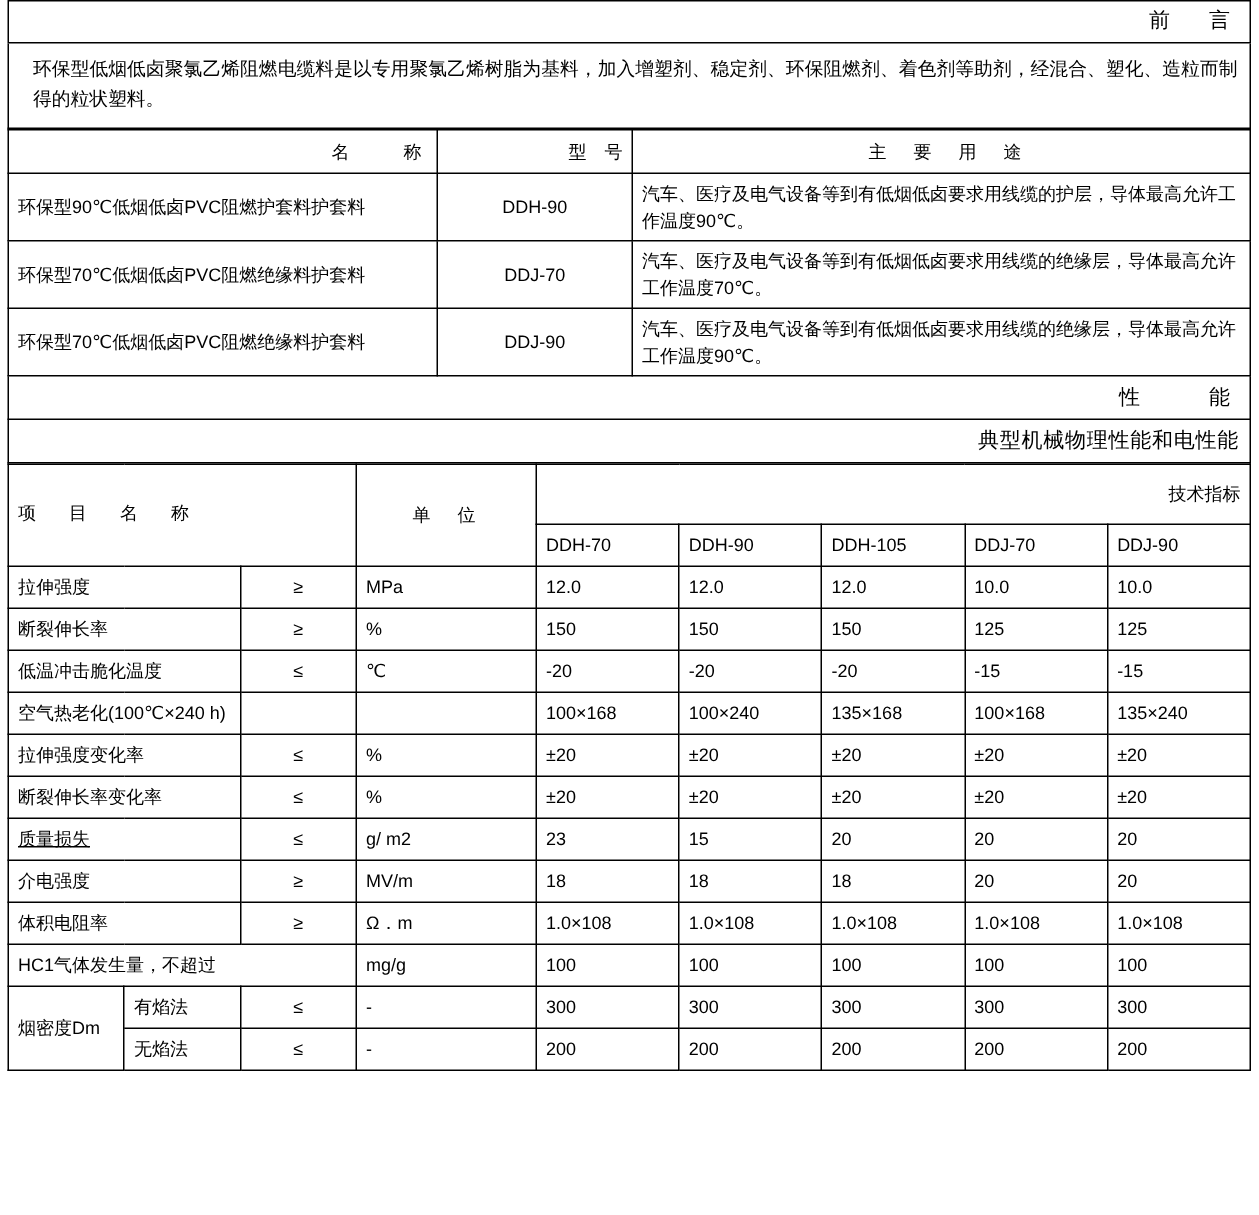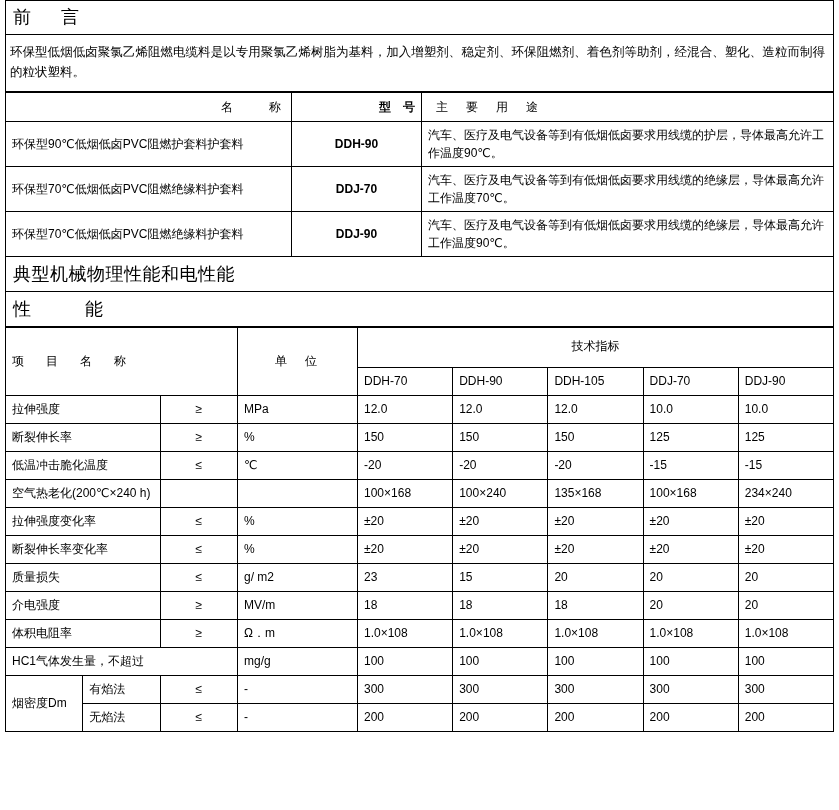--- a/index.html
+++ b/index.html
@@ -23,35 +23,36 @@
   .doc {
     width: 829px;
     margin: 0 auto;
     box-sizing: border-box;
   }
   
   .bar {
     border: 1px solid #000;
     box-sizing: border-box;
     padding: 5px 7px;
-    font-size: 18px;
+    font-size: 14px;
     letter-spacing: 0.5px;
+    text-align: right;
   }
   .bar.title-bar {
     padding: 4px 7px 5px 7px;
   }
   .sp-title {
     letter-spacing: 6px;
   }
   .para {
     border-left: 1px solid #000;
     border-right: 1px solid #000;
     border-bottom: 1px solid #000;
     box-sizing: border-box;
-    padding: 7px 8px 9px 4px;
+    padding: 7px 8px 9px 16px;
     font-size: 12.5px;
     line-height: 20px;
     text-align: justify;
   }
   .nb-top { border-top: none; }
 
   table {
     border-collapse: collapse;
     width: 100%;
     table-layout: fixed;
@@ -65,46 +66,45 @@
     vertical-align: middle;
     line-height: 17px;
   }
   .prod-table td.name-col {
     width: 286px;
     line-height: 18px;
   }
   .prod-table td.model-col {
     width: 130px;
     text-align: center;
-    font-weight: bold;
   }
   .prod-table td.use-col {
     line-height: 18px;
   }
   .prod-table .hdr td {
     text-align: right;
     padding: 5px 6px;
   }
   .prod-table .hdr td.name-col { letter-spacing: 4px; }
-  .prod-table .hdr td.use-col { letter-spacing: 3px; text-align: left; padding-left: 14px;}
+  .prod-table .hdr td.use-col { letter-spacing: 3px; text-align: center; padding-left: 14px;}
 
   
   .perf-table td {
     padding: 5px 6px;
     height: 26px;
   }
   .perf-table .col-item   { width: 232px; }
   .perf-table .col-ge     { width: 26px; text-align: center; }
   .perf-table .col-unit   { width: 120px; }
   .perf-table .col-val    { width: 89px; }
   .hdr-tall td { height: 40px; }
-  .hdr-tall .col-item { letter-spacing: 5px; padding-left: 6px;}
+  .hdr-tall .col-item { letter-spacing: 5px; padding-left: 6px; font-family: Liberation Mono, monospace;}
   .hdr-tall .col-unit { text-align: center; letter-spacing: 3px;}
-  .tech-head { text-align: center; padding-left: 8px; font-family: Liberation Mono, monospace; }
-  .two-line { line-height: 17px; }
+  .tech-head { text-align: right; padding-left: 8px; }
+  .two-line { line-height: 17px; text-decoration: underline; }
   .smoke-label {
     width: 110px;
   }
 </style>
 </head>
 <body>
 
 <div class="page">
   <div class="doc">
 
@@ -134,25 +134,25 @@
       </tr>
       <tr>
         <td class="name-col">环保型70℃低烟低卤PVC阻燃绝缘料护套料</td>
         <td class="model-col">DDJ-90</td>
         <td class="use-col">汽车、医疗及电气设备等到有低烟低卤要求用线缆的绝缘层，导体最高允许工作温度90℃。</td>
       </tr>
     </tbody>
       </table>
 
     <div class="bar nb-top">
+      <span class="sp-title">性　　能</span>
+    </div>
+
+    <div class="bar nb-top">
       <span>典型机械物理性能和电性能</span>
-    </div>
-
-    <div class="bar nb-top">
-      <span class="sp-title">性　　能</span>
     </div>
 
     <table class="perf-table">
       <tbody>
           <tr class="hdr-tall">
         <td class="col-item" colspan="3" rowspan="2">项　目　名　称</td>
         <td class="col-unit" rowspan="2">单　位</td>
         <td class="tech-head" colspan="5">技术指标</td>
       </tr>
       <tr>
@@ -190,28 +190,28 @@
         <td class="col-ge">≤</td>
         <td class="col-unit">℃</td>
         <td class="col-val">-20</td>
         <td class="col-val">-20</td>
         <td class="col-val">-20</td>
         <td class="col-val">-15</td>
         <td class="col-val">-15</td>
       </tr>
 
       <tr>
-        <td class="col-item" colspan="2">空气热老化(200℃×240 h)</td>
+        <td class="col-item" colspan="2">空气热老化(100℃×240 h)</td>
         <td class="col-ge"></td>
         <td class="col-unit"></td>
         <td class="col-val">100×168</td>
         <td class="col-val">100×240</td>
         <td class="col-val">135×168</td>
         <td class="col-val">100×168</td>
-        <td class="col-val">234×240</td>
+        <td class="col-val">135×240</td>
       </tr>
 
       <tr>
         <td class="col-item" colspan="2">拉伸强度变化率</td>
         <td class="col-ge">≤</td>
         <td class="col-unit">%</td>
         <td class="col-val">±20</td>
         <td class="col-val">±20</td>
         <td class="col-val">±20</td>
         <td class="col-val">±20</td>

